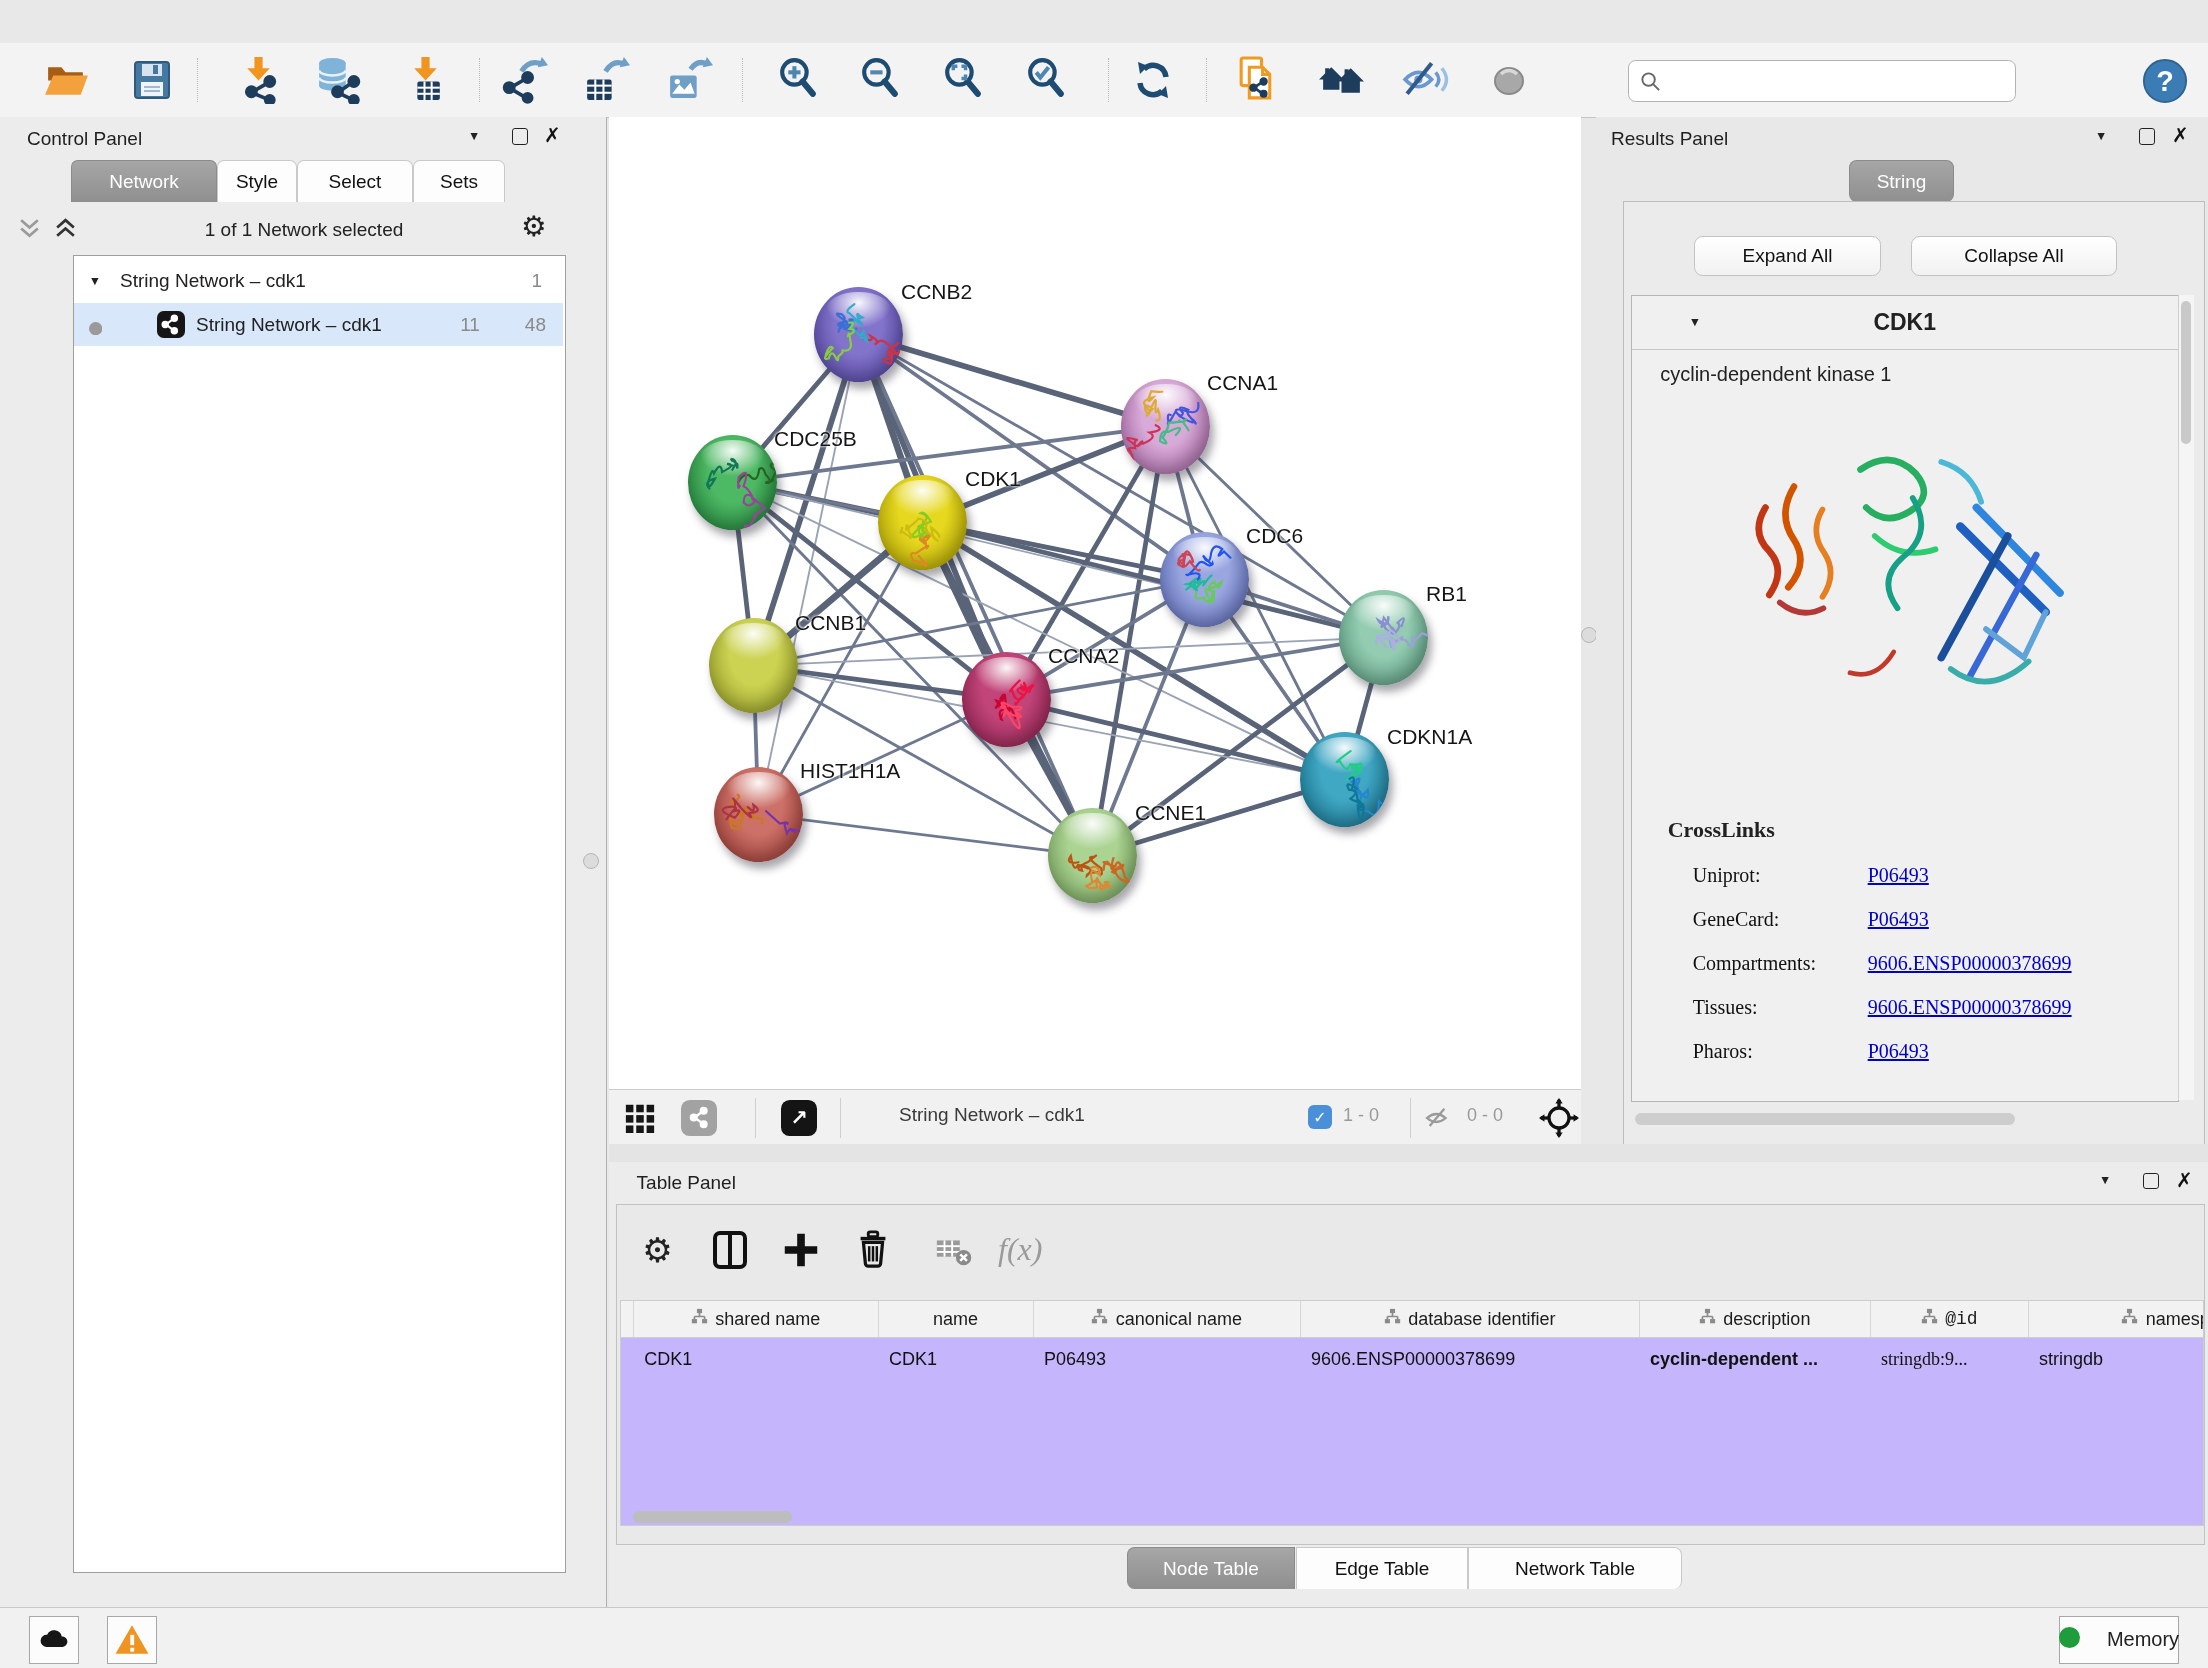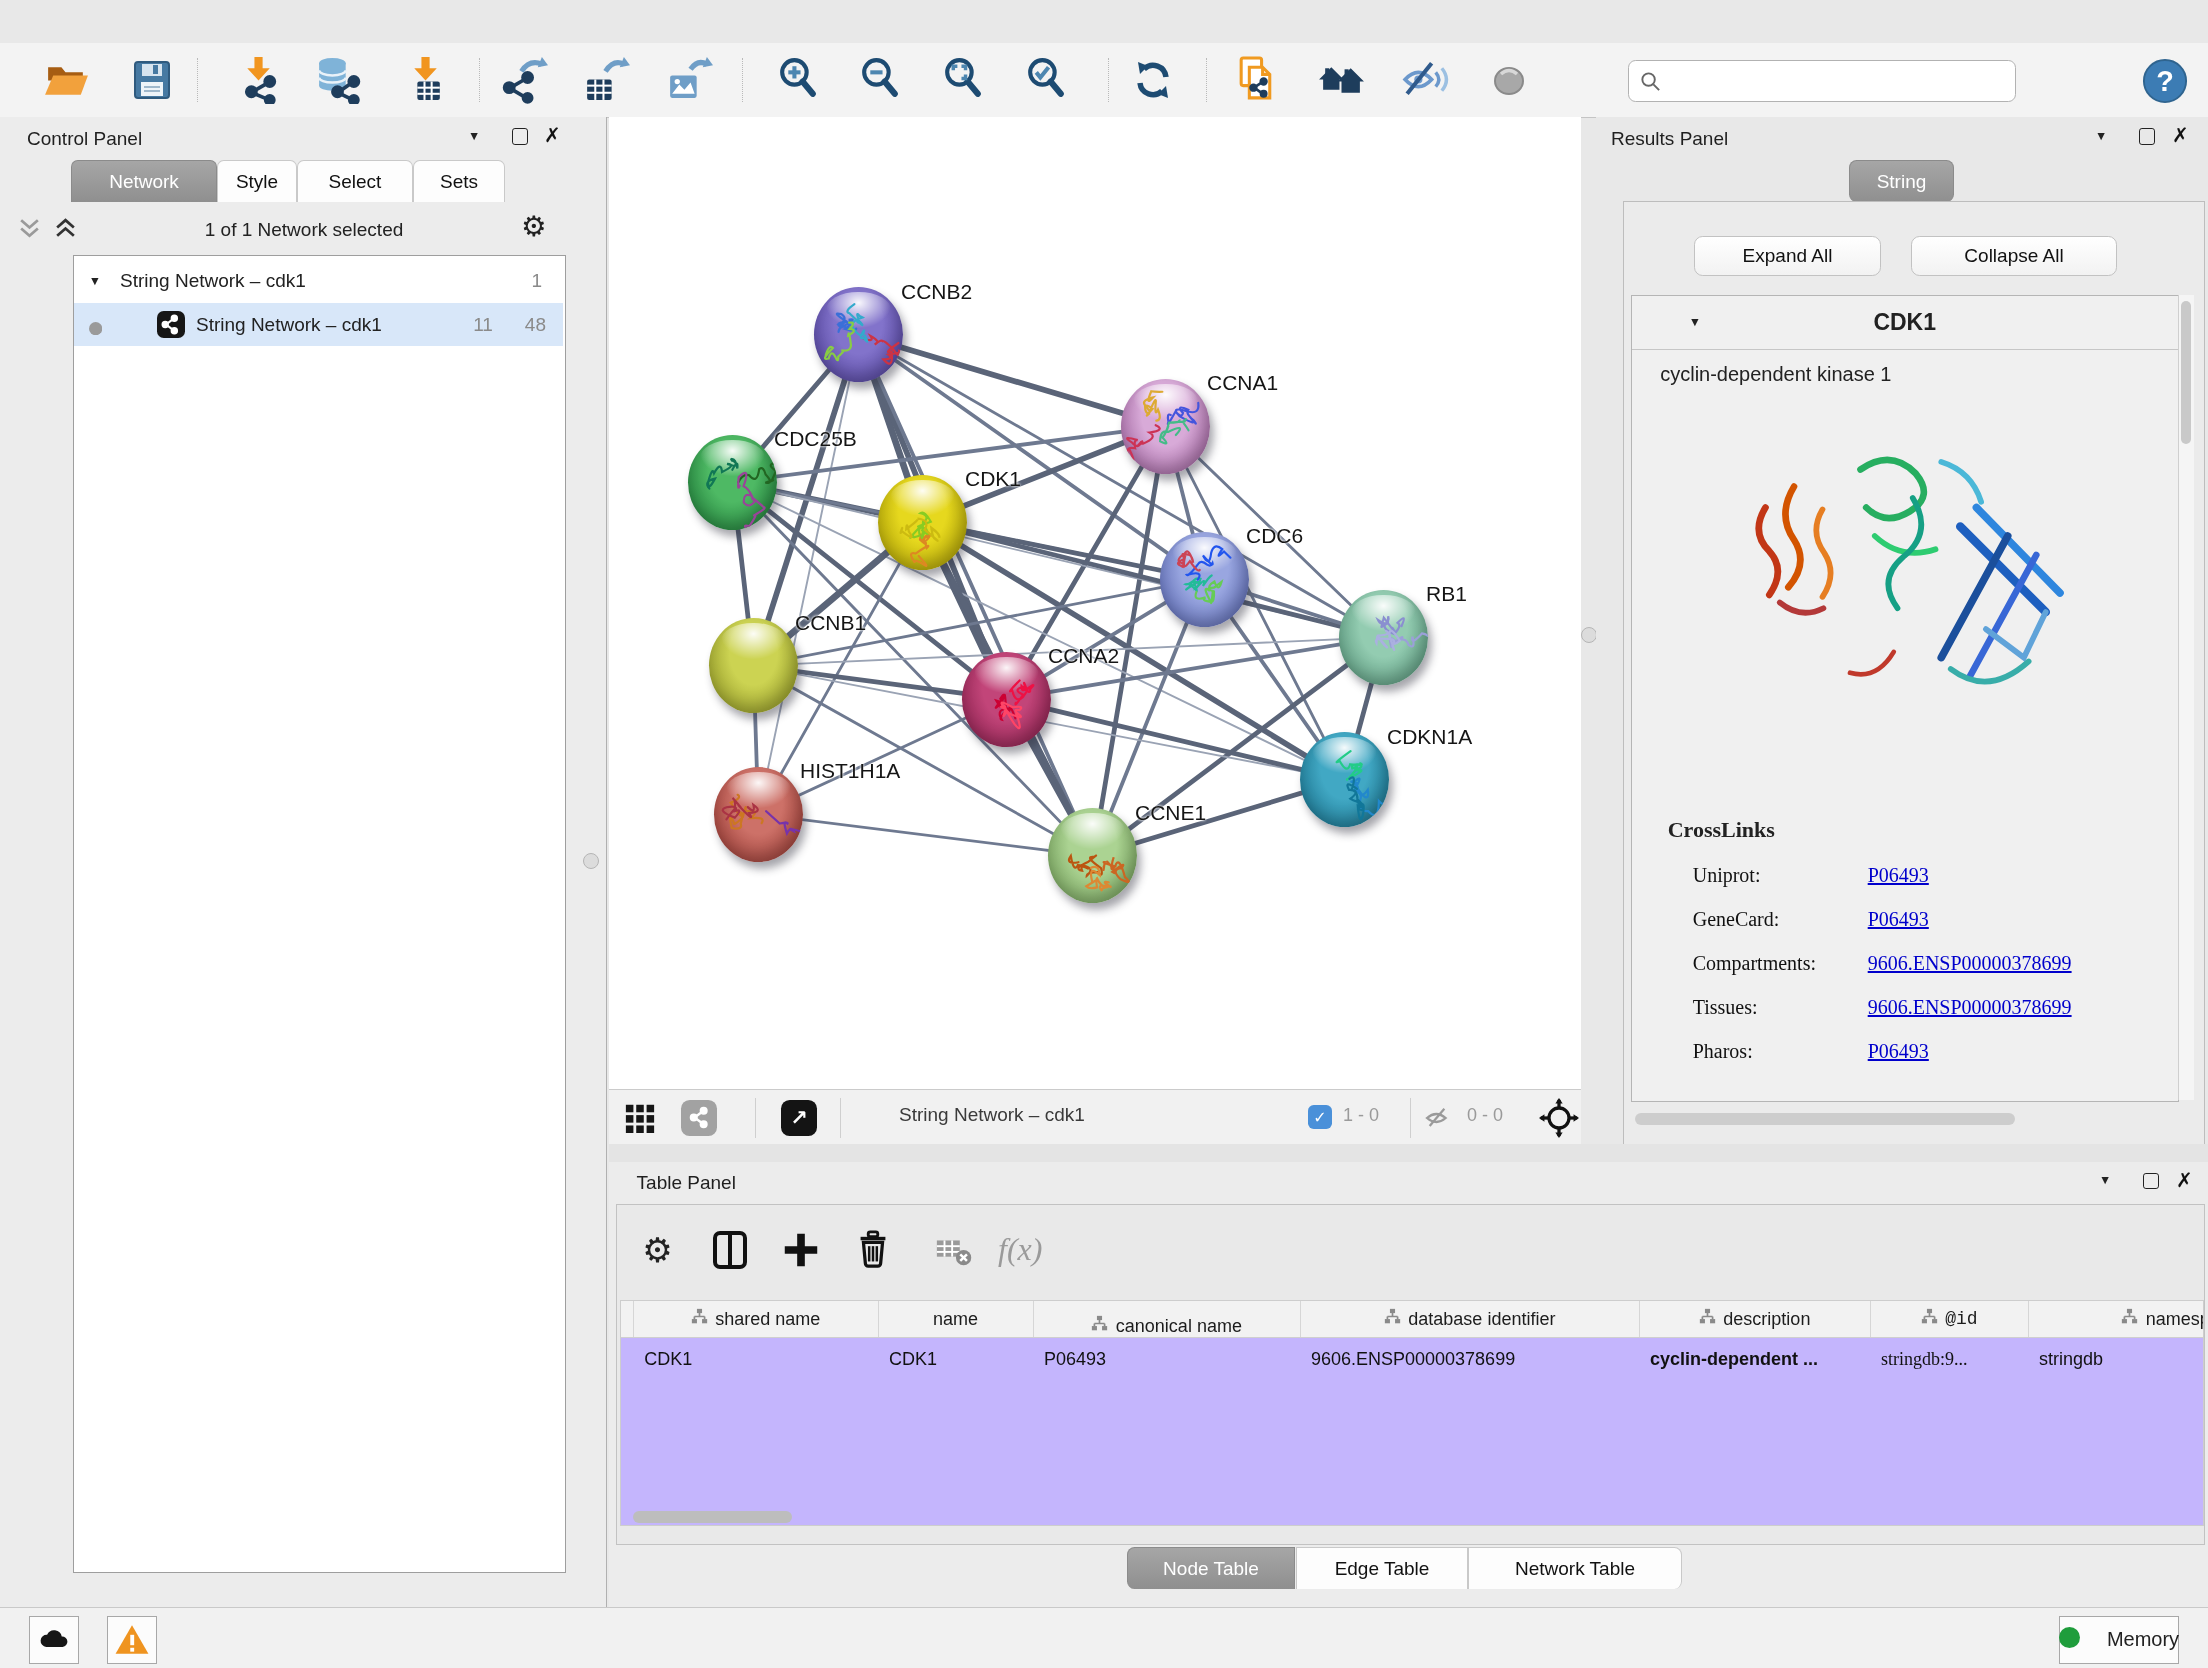--- a/index.html
+++ b/index.html
@@ -339,21 +339,21 @@
                 <circle cx="32" cy="11" r="5.5"></circle>
                 <circle cx="13" cy="24" r="5.5"></circle>
                 <circle cx="32" cy="37" r="5.5"></circle>
                 <line x1="28" y1="14" x2="17" y2="22"></line>
                 <line x1="17" y1="26" x2="28" y2="34"></line>
               </g>
             </svg>
           </span>
         <span style="margin-left:11.4px;flex:1">String Network – cdk1</span>
         <span class="cnt">11</span>
-        <span class="cnt" style="margin-left:32px;margin-right:17px">48</span>
+        <span class="cnt" style="margin-left:45px;margin-right:17px">48</span>
       </div>
     </div>
   </div>
   <div class="abs dot-handle" style="left:583px;top:853px"></div>
 
   <div class="abs canvas" id="canvas">
     <svg class="abs" id="edge-svg" width="972" height="972" style="left:0;top:0" viewBox="0 0 1022 1022">
         <line x1="263" y1="229" x2="585" y2="325" stroke="#5a6478" stroke-width="6" stroke-linecap="round"></line>
         <line x1="263" y1="229" x2="130" y2="384" stroke="#5a6478" stroke-width="5" stroke-linecap="round"></line>
         <line x1="263" y1="229" x2="330" y2="426" stroke="#5a6478" stroke-width="7" stroke-linecap="round"></line>
@@ -679,21 +679,21 @@
                   <rect x="7" y="1" width="6" height="5" fill="#8a8a8a"></rect>
                   <path d="M10 6 v4 M4 10 h12 M4 10 v3 M16 10 v3" stroke="#8a8a8a" stroke-width="2" fill="none"></path>
                   <rect x="1" y="13" width="6" height="5" fill="#8a8a8a"></rect>
                   <rect x="13" y="13" width="6" height="5" fill="#8a8a8a"></rect>
                 </svg></span>
               <span>shared name</span>
             </div>
             <div class="th-cell" style="left: 257px; width: 155px;">
               <span>name</span>
             </div>
-            <div class="th-cell" style="left: 412px; width: 267px; align-items: flex-end;">
+            <div class="th-cell" style="left: 412px; width: 267px;">
               <span><svg width="17" height="17" viewBox="0 0 20 20">
                   <rect x="7" y="1" width="6" height="5" fill="#8a8a8a"></rect>
                   <path d="M10 6 v4 M4 10 h12 M4 10 v3 M16 10 v3" stroke="#8a8a8a" stroke-width="2" fill="none"></path>
                   <rect x="1" y="13" width="6" height="5" fill="#8a8a8a"></rect>
                   <rect x="13" y="13" width="6" height="5" fill="#8a8a8a"></rect>
                 </svg></span>
               <span>canonical name</span>
             </div>
             <div class="th-cell" style="left: 679px; width: 339px;">
               <span><svg width="17" height="17" viewBox="0 0 20 20">

